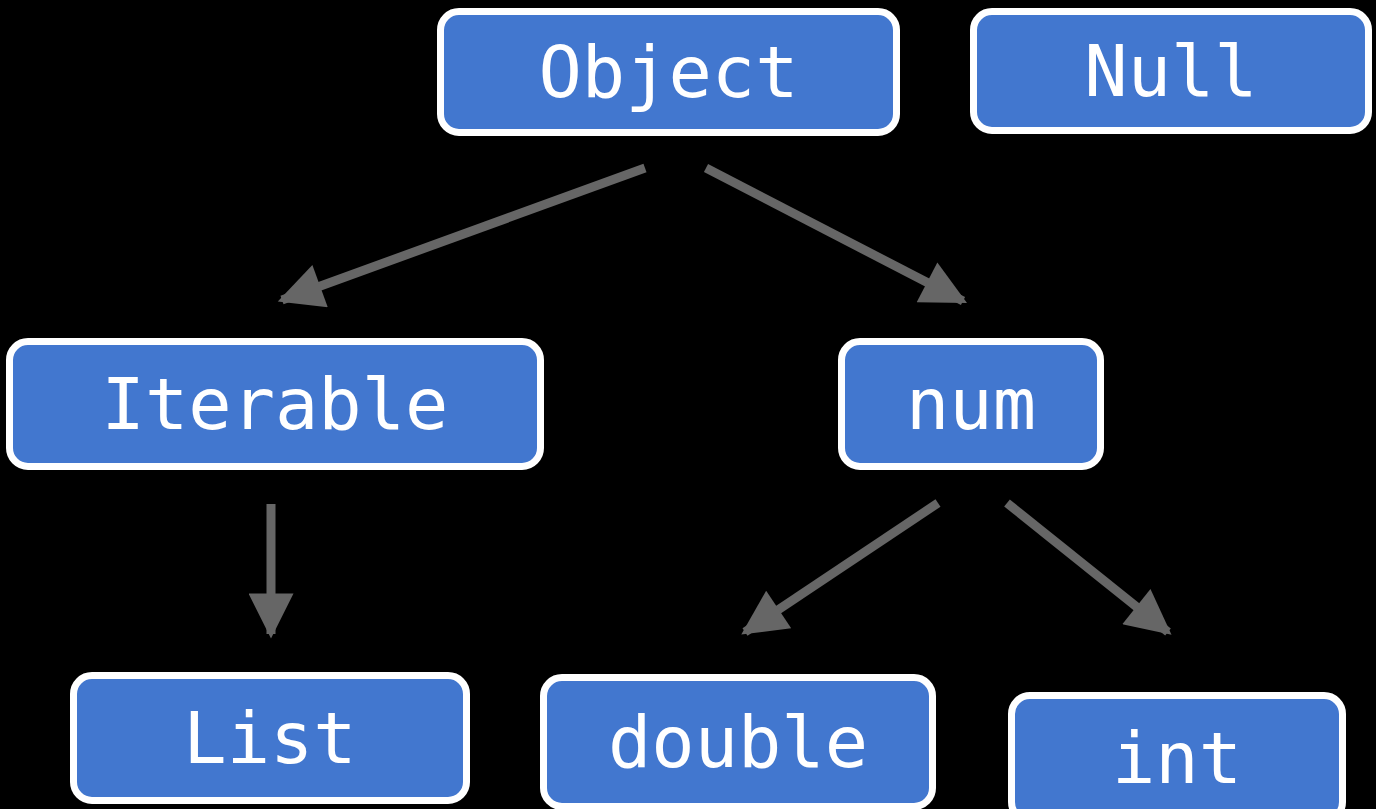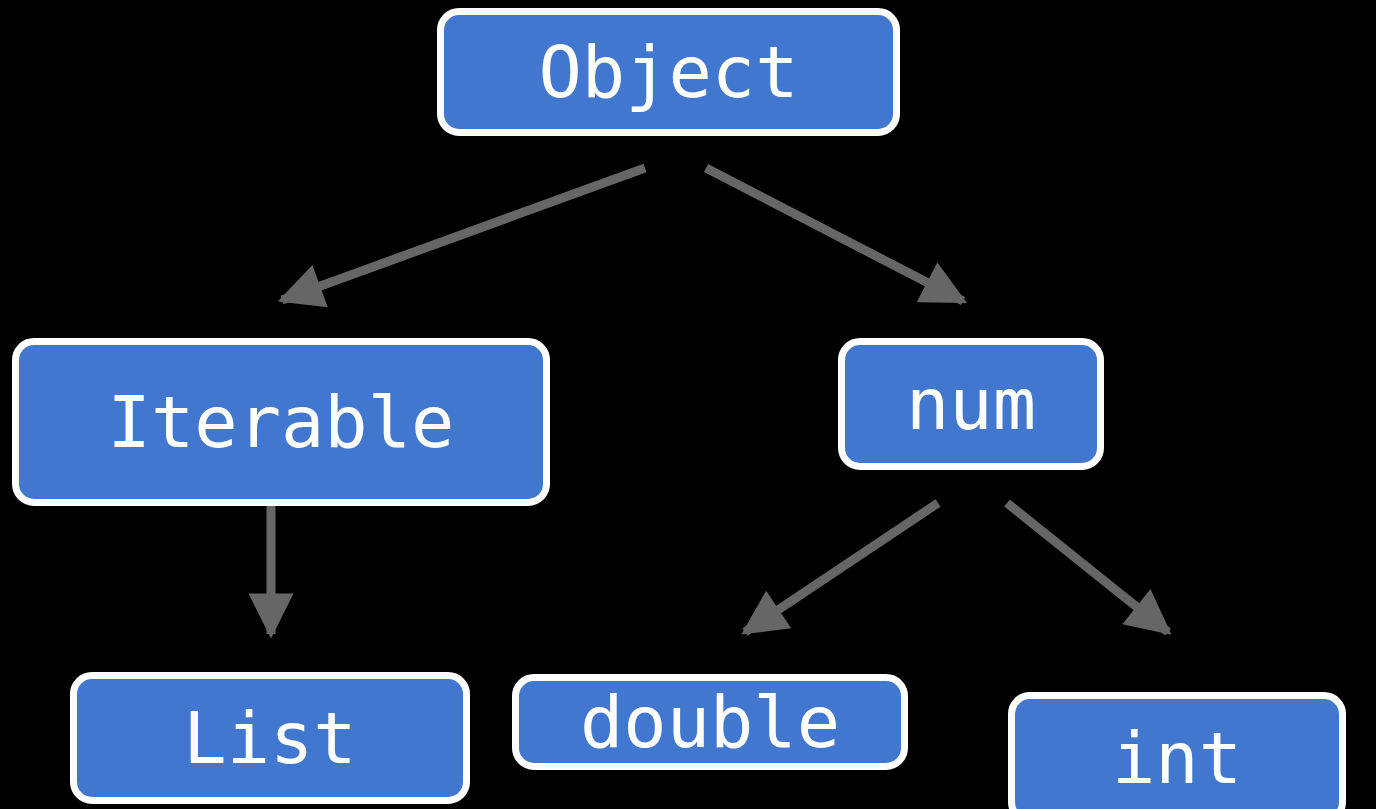--- a/index.html
+++ b/index.html
@@ -35,24 +35,24 @@
   }
   .node-label {
     color: #ffffff;
     font-size: 72px;
     line-height: 1;
     white-space: nowrap;
   }
   
   .node-object   { left: 437px;  top: 8px;   width: 463px; height: 128px; }
   .node-null     { left: 970px;  top: 8px;   width: 402px; height: 126px; }
-  .node-iterable { left: 12px;    top: 338px; width: 538px; height: 168px; }
+  .node-iterable { left: 6px;    top: 338px; width: 538px; height: 132px; }
   .node-num      { left: 838px;  top: 338px; width: 266px; height: 132px; }
   .node-list     { left: 70px;   top: 672px; width: 400px; height: 132px; }
-  .node-double   { left: 512px;  top: 674px; width: 396px; height: 96px; }
+  .node-double   { left: 540px;  top: 674px; width: 396px; height: 136px; }
   .node-int      { left: 1008px; top: 674px; width: 338px; height: 132px; margin-top: 18px; }
 </style>
 </head>
 <body>
 
 <div class="canvas">
 
   <svg class="edges-layer" viewBox="0 0 1376 809" xmlns="http://www.w3.org/2000/svg">
     <defs>
       <marker id="arrowhead" viewBox="0 0 10 10" refX="9" refY="5" markerWidth="5.5" markerHeight="5" orient="auto">
@@ -63,20 +63,23 @@
     <line x1="706" y1="168" x2="963" y2="301" stroke="#666666" stroke-width="9" marker-end="url(#arrowhead)"></line>
     <line x1="271" y1="504" x2="271" y2="634" stroke="#666666" stroke-width="9" marker-end="url(#arrowhead)"></line>
     <line x1="938" y1="503" x2="745" y2="632" stroke="#666666" stroke-width="9" marker-end="url(#arrowhead)"></line>
     <line x1="1007" y1="503" x2="1168" y2="632" stroke="#666666" stroke-width="9" marker-end="url(#arrowhead)"></line>
   </svg>
 
   <div class="node node-object">
     <span class="node-label">Object</span>
   </div>
 
+  <div class="node node-null">
+    <span class="node-label">Null</span>
+  </div>
 
   <div class="node node-iterable">
     <span class="node-label">Iterable</span>
   </div>
 
   <div class="node node-list">
     <span class="node-label">List</span>
   </div>
 
   <div class="node node-num">

